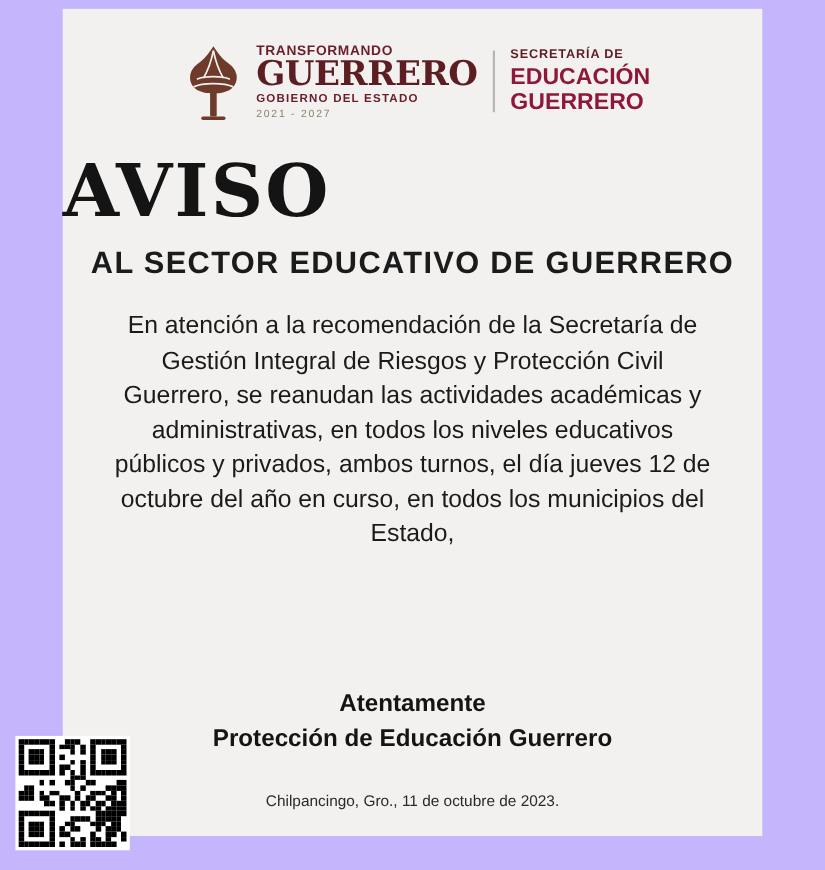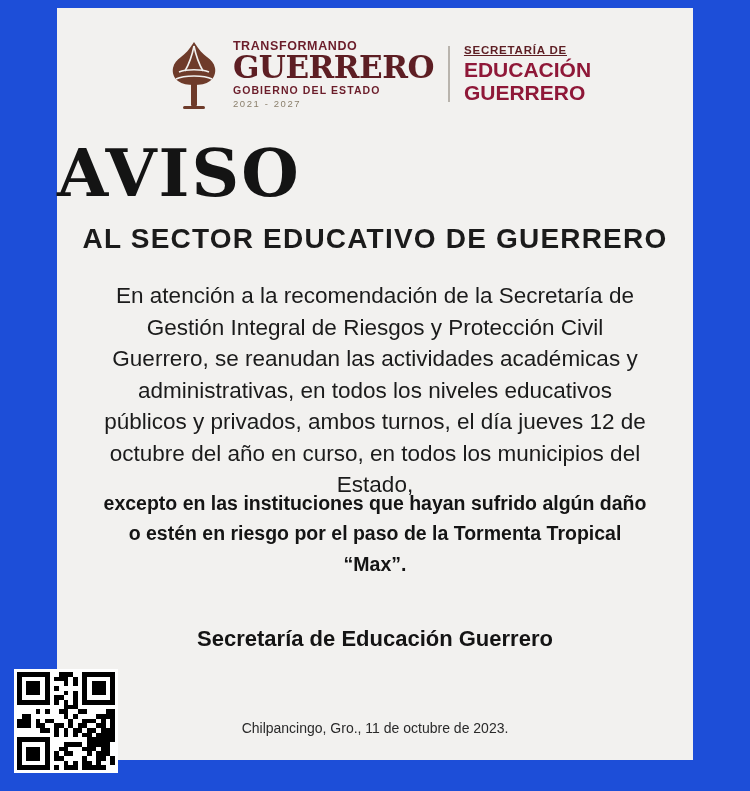--- a/index.html
+++ b/index.html
@@ -10,21 +10,21 @@
   body {
     width: 750px;
     height: 791px;
     font-family: "Liberation Sans", sans-serif;
     overflow: hidden;
   }
   .poster {
     position: relative;
     width: 750px;
     height: 791px;
-    background: #1d4ed8;
+    background: #c4b5fd;
     box-sizing: border-box;
   }
   .card {
     position: absolute;
     left: 57px;
     top: 8px;
     width: 636px;
     height: 752px;
     background: #f2f1ef;
     box-sizing: border-box;
@@ -98,21 +98,20 @@
     align-items: flex-start;
     line-height: 1.05;
     flex: 0 0 auto;
   }
   .t-secretaria {
     font-size: 11.5px;
     font-weight: bold;
     letter-spacing: 0.8px;
     color: #5d1e23;
     margin-bottom: 3px;
-    text-decoration: underline;
   }
   .t-educacion {
     font-size: 21px;
     font-weight: bold;
     letter-spacing: 0px;
     color: #8f1838;
     line-height: 1.05;
   }
   .t-guerrero2 {
     font-size: 21px;
@@ -245,24 +244,24 @@
         <div class="t-secretaria">SECRETARÍA DE</div>
         <div class="t-educacion">EDUCACIÓN</div>
         <div class="t-guerrero2">GUERRERO</div>
       </div>
     </div>
 
     <div class="aviso">AVISO</div>
     <div class="subtitle">AL SECTOR EDUCATIVO DE GUERRERO</div>
 
     <div class="body-text">En atención a la recomendación de la Secretaría de Gestión Integral de Riesgos y Protección Civil Guerrero, se reanudan las actividades académicas y administrativas, en todos los niveles educativos públicos y privados, ambos turnos, el día jueves 12 de octubre del año en curso, en todos los municipios del Estado,</div>
-    <div class="body-bold">excepto en las instituciones que hayan sufrido algún daño o estén en riesgo por el paso de la Tormenta Tropical “Max”.</div>
 
     <div class="signoff">
-      <div>Secretaría de Educación Guerrero</div>
+      <div>Atentamente</div>
+      <div>Protección de Educación Guerrero</div>
     </div>
     <div class="place-date">Chilpancingo, Gro., 11 de octubre de 2023.</div>
   </div>
 
   <div class="qr">
     <div class="qr-grid" id="qr-grid">
         <i class="on"></i>
         <i class="on"></i>
         <i class="on"></i>
         <i class="on"></i>

